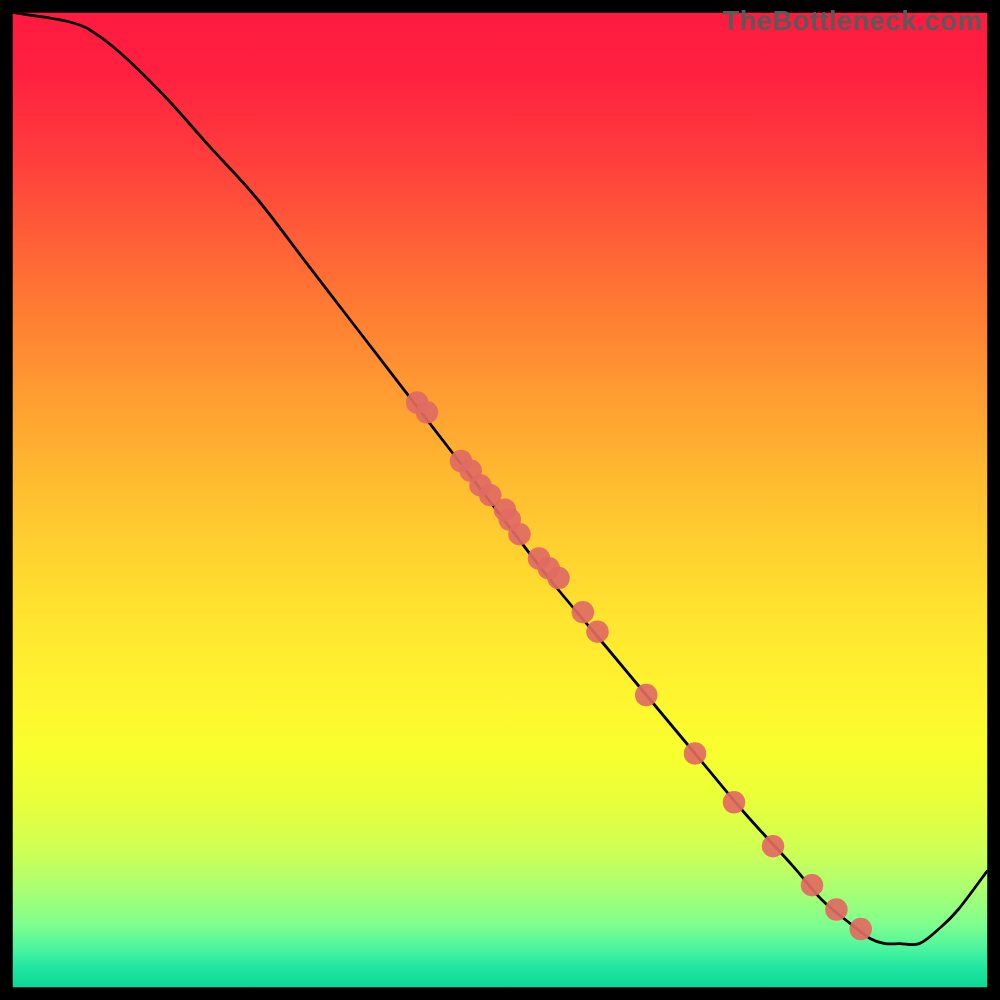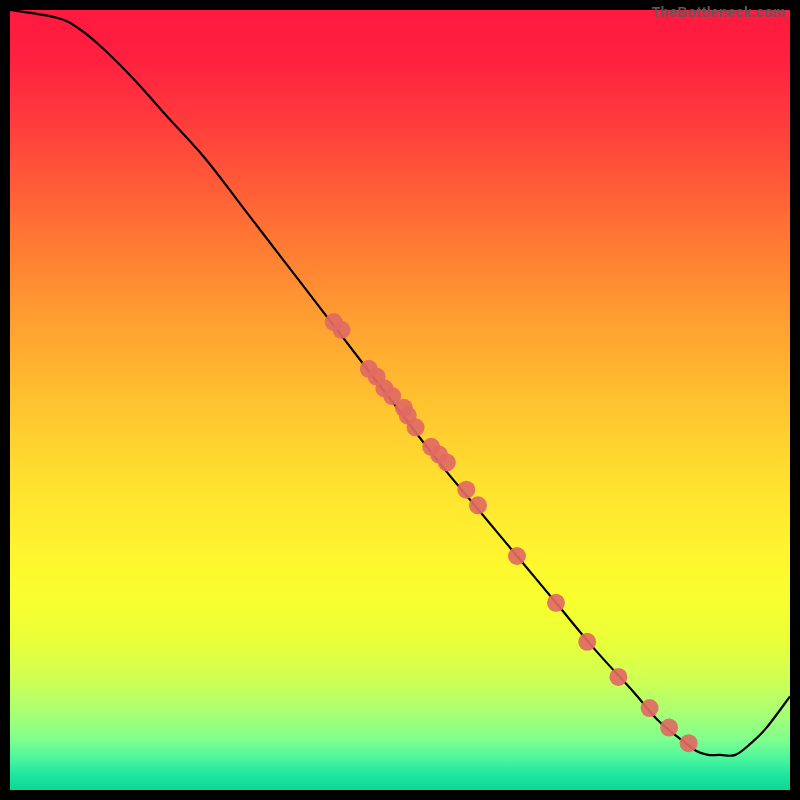--- a/index.html
+++ b/index.html
@@ -21,21 +21,21 @@
     left: 10px;
     right: 10px;
     top: 10px;
     bottom: 10px;
   }
   .watermark {
     position: absolute;
     top: 4px;
     right: 14px;
     color: #5a5a5a;
-    font-size: 14px;
+    font-size: 22px;
     font-weight: 600;
     letter-spacing: 0.3px;
     font-family: Arial, sans-serif;
     z-index: 5;
     user-select: none;
   }
   svg { display: block; }
 </style>
 </head>
 <body>

